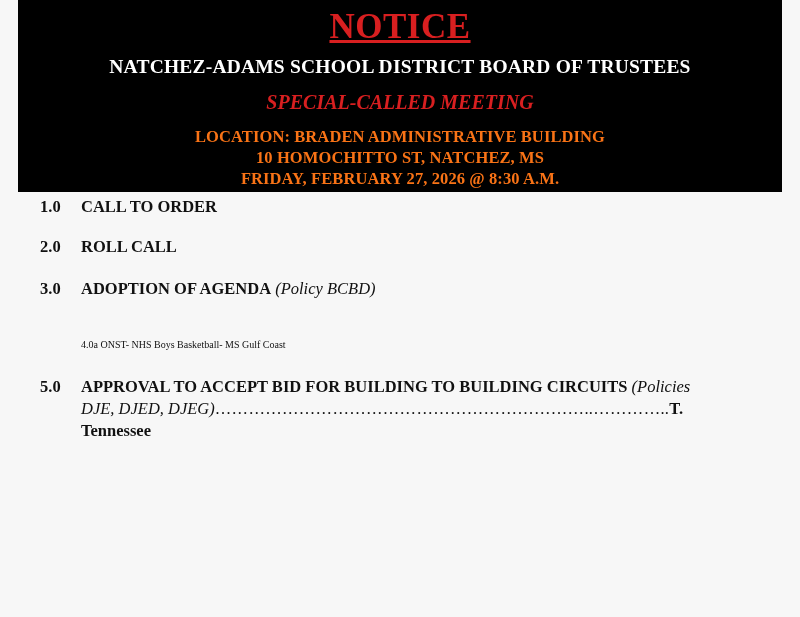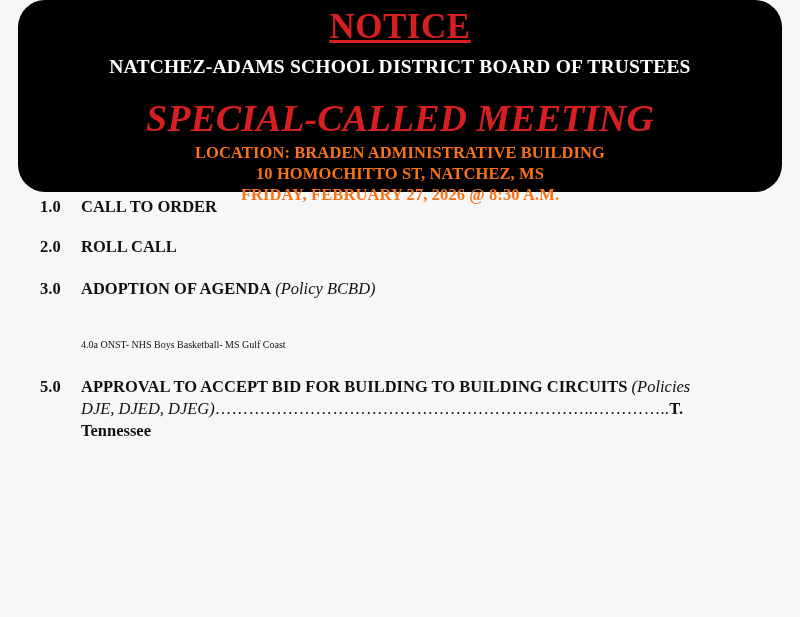--- a/index.html
+++ b/index.html
@@ -25,47 +25,46 @@
     position: absolute;
     left: 18px;
     top: 0;
     width: 764px;
     height: 192px;
     background: #000000;
     color: #ffffff;
     text-align: center;
     box-sizing: border-box;
     padding-top: 4px;
-    border-radius: 27px;
   }
   .notice {
     font-size: 35px;
     font-weight: bold;
     color: #d81f20;
     text-decoration: underline;
     letter-spacing: 0.5px;
     line-height: 42px;
     margin-top: 2px;
     font-family: "Liberation Serif", serif;
   }
   .board-line {
     font-size: 19.5px;
     font-weight: bold;
     color: #ffffff;
     line-height: 26px;
     margin-top: 6px;
     letter-spacing: 0.2px;
   }
   .special {
-    font-size: 38px;
+    font-size: 20px;
     font-weight: bold;
     font-style: italic;
     color: #d81f20;
     line-height: 36px;
-    margin-top: 20px;
+    margin-top: 4px;
   }
   .loc {
     font-size: 16.5px;
     font-weight: bold;
     color: #f97316;
     line-height: 21px;
     letter-spacing: 0.1px;
   }
   .loc.first { margin-top: 6px; }
 

